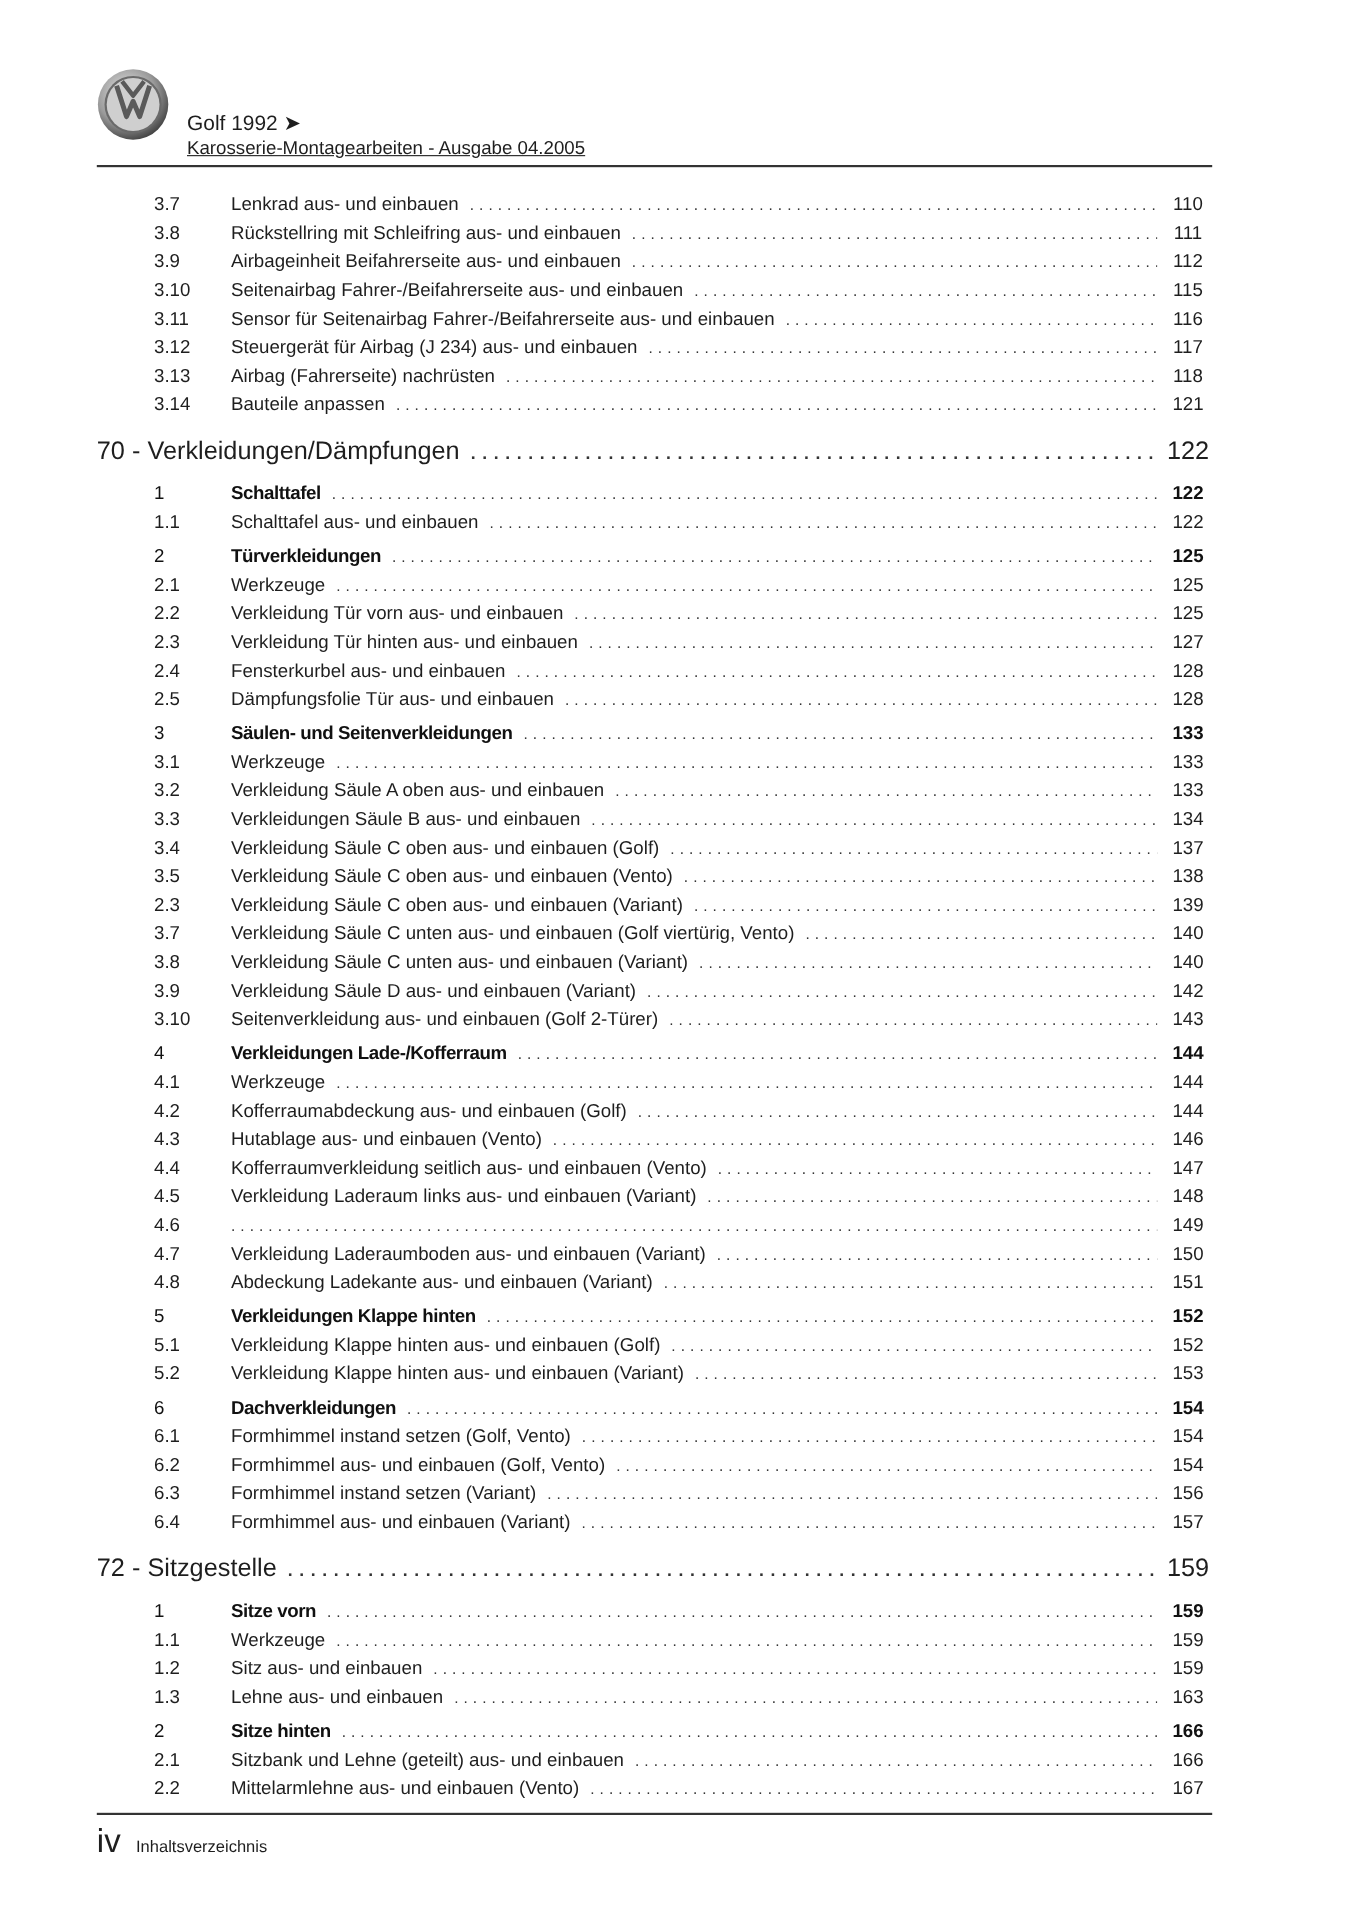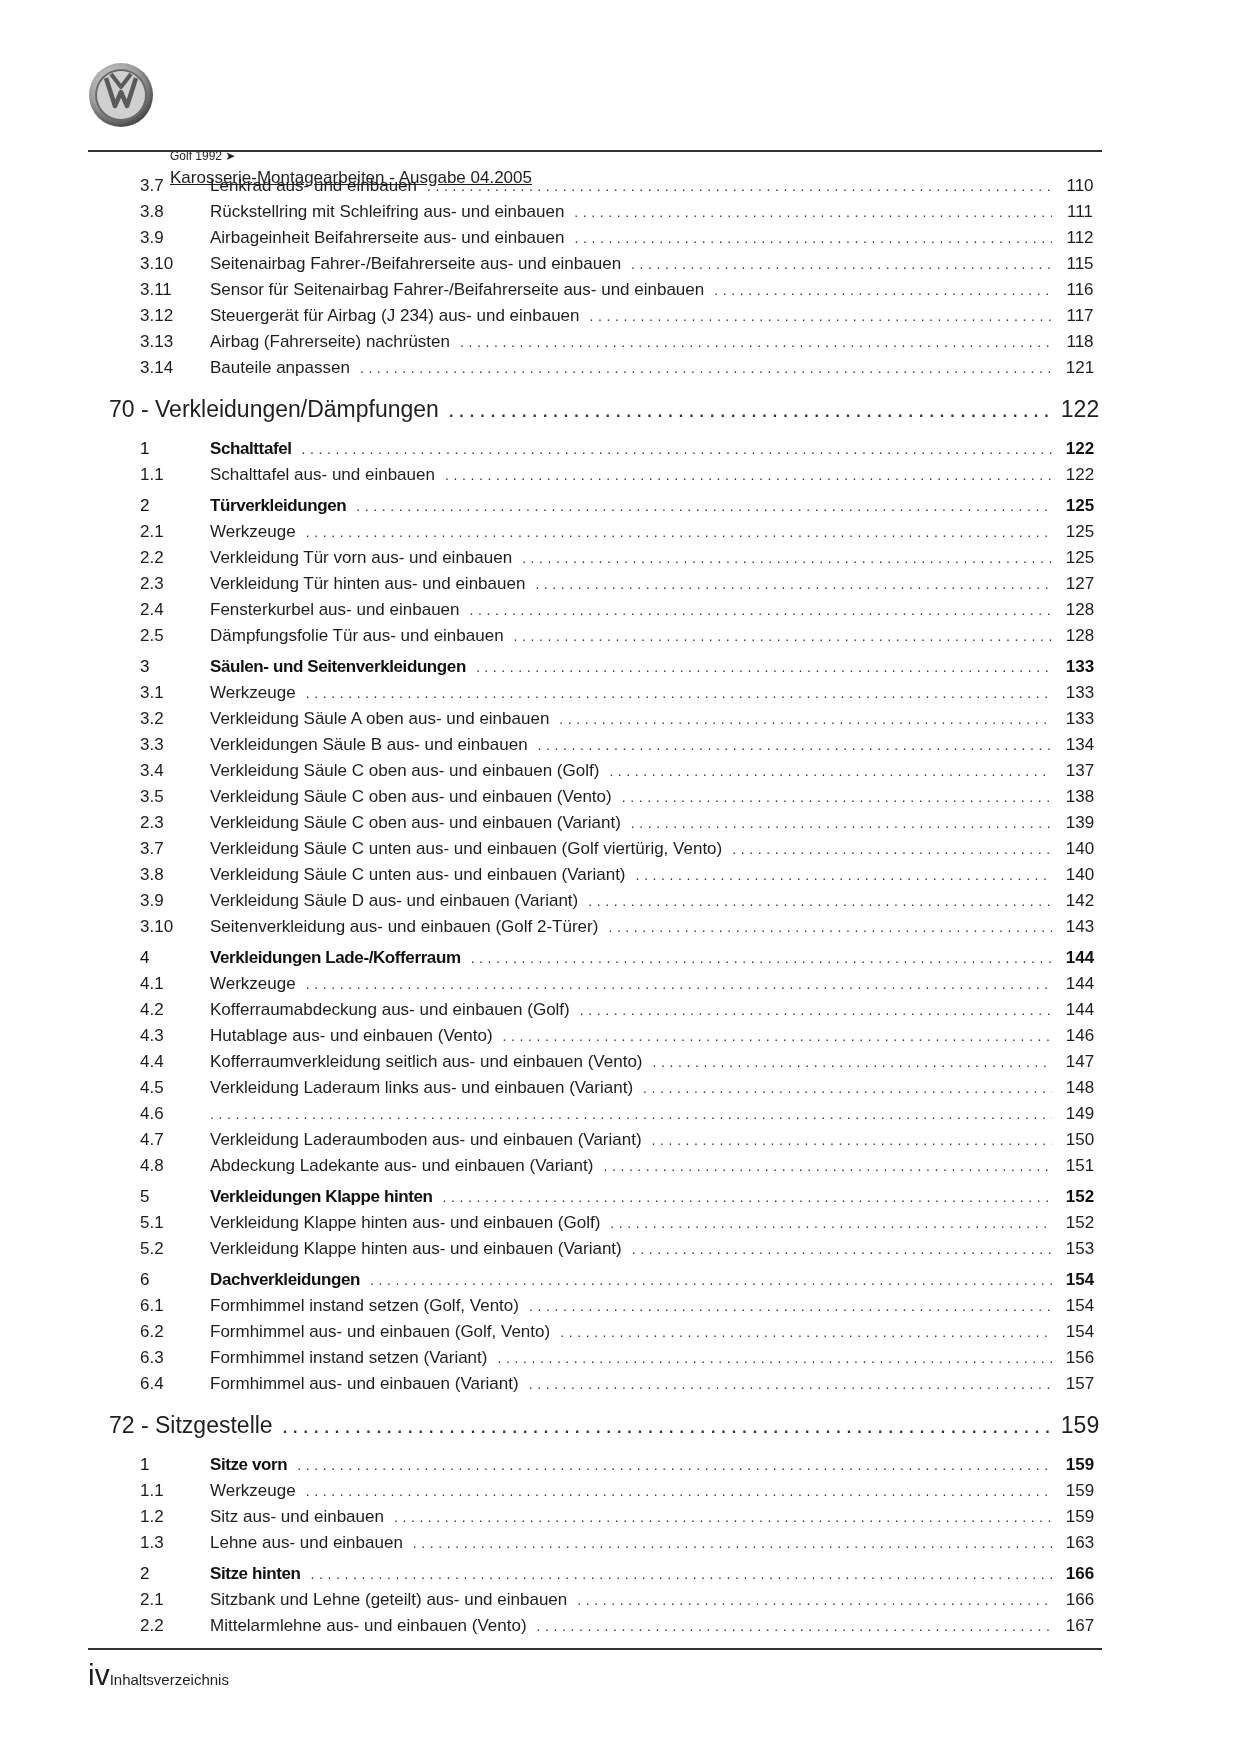--- a/index.html
+++ b/index.html
@@ -3,43 +3,43 @@
 <meta charset="utf-8">
 <style>
   html, body { margin: 0; padding: 0; background: #ffffff; }
   body {
     width: 1240px; height: 1754px; position: relative; overflow: hidden;
     font-family: "Liberation Sans", sans-serif; color: #1e1e1e;
   }
   .header { position: absolute; left: 88px; top: 62px; width: 1014px; height: 90px; }
   .logo { position: absolute; left: 0; top: 0; width: 66px; height: 66px; }
   .header-text { position: absolute; left: 82px; top: 40px; }
-  .header-line1 { font-size: 12px; line-height: 22px; margin-top: 43px; }
+  .header-line1 { font-size: 19px; line-height: 22px; }
   .header-line2 { font-size: 17px; line-height: 22px; text-decoration: underline; }
   .header-rule { position: absolute; left: 0; top: 88px; width: 1014px; height: 2px; background: #333; }
 
   .toc { position: absolute; left: 88px; top: 176px; width: 1014px; }
   .row { display: flex; align-items: baseline; position: relative; height: 26px; font-size: 17px; }
   .row .num { width: 70px; padding-left: 52px; flex: none; }
   .row .title { flex: none; white-space: nowrap; padding-right: 10px; }
   .row .dots { flex: 1; overflow: hidden; white-space: nowrap; color: #333; letter-spacing: 4.6px; font-size: 14px; }
   .row .page { flex: none; width: 44px; text-align: center; padding-left: 6px; }
   .row.sub .title, .row.sub .num, .row.sub .page { font-weight: normal; }
   .row.sec { margin-top: 5px; }
   .row.sec .title, .row.sec .page, .row.sec .num { color: #111; }
   .row.sec .title { font-weight: bold; letter-spacing: -0.4px; }
   .row.sec .page { font-weight: bold; }
-  .row.chap { height: 38px; margin-top: 12px; font-size: 23px; margin-left: 21px; }
+  .row.chap { height: 38px; margin-top: 12px; font-size: 23px; }
   .row.chap .title { padding-left: 0; }
   .row.chap .dots { font-size: 16px; letter-spacing: 6px; font-weight: bold; }
   .row.chap .page { width: 44px; font-size: 23px; }
 
   .footer-rule { position: absolute; left: 88px; top: 1648px; width: 1014px; height: 2px; background: #333; }
   .footer { position: absolute; left: 88px; top: 1658px; display: flex; align-items: baseline; }
-  .footer-page { font-size: 30px; }
+  .footer-page { font-size: 30px; margin-right: 14px; }
   .footer-title { font-size: 15px; }
 </style>
 </head>
 <body>
 
 <div class="header">
   <svg class="logo" viewBox="0 0 66 66">
     <defs>
       <radialGradient id="g1" cx="40%" cy="35%" r="70%">
         <stop offset="0%" stop-color="#e8e8e8"></stop>

